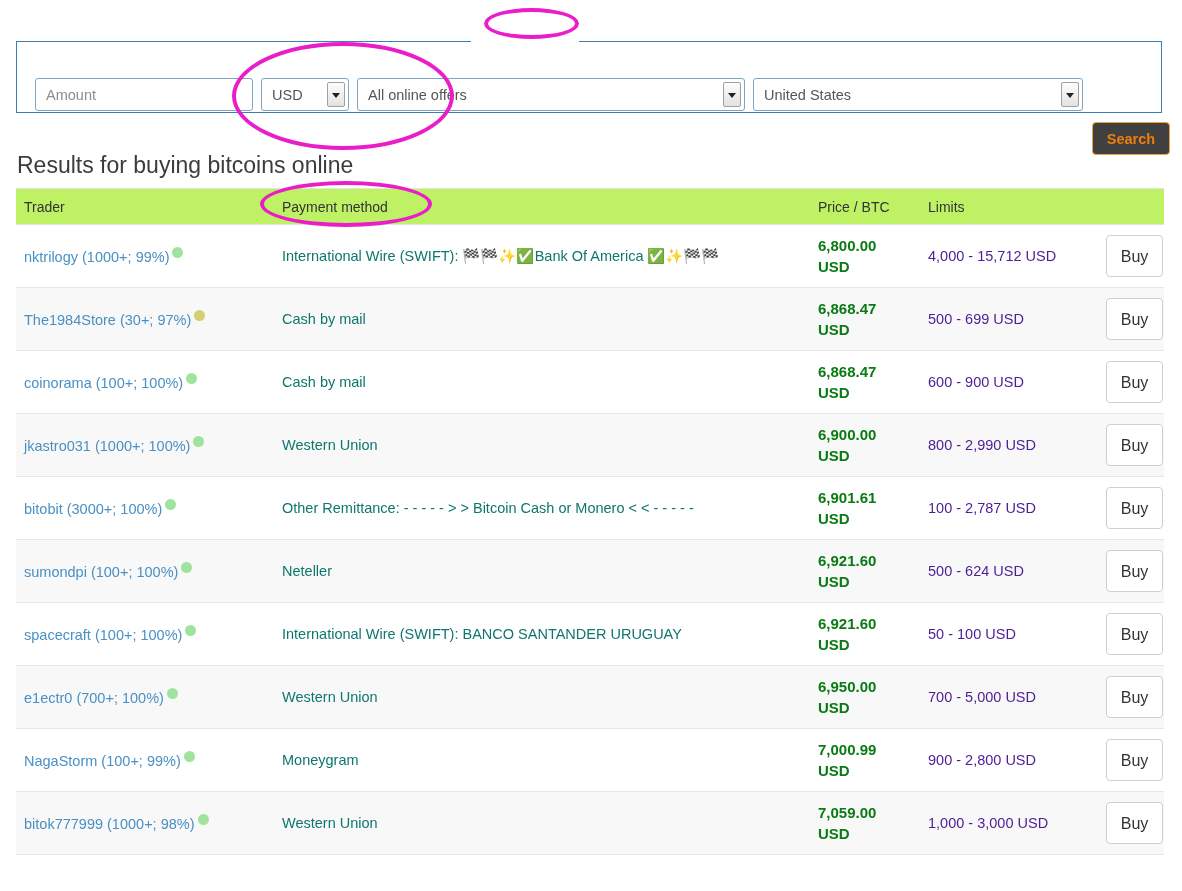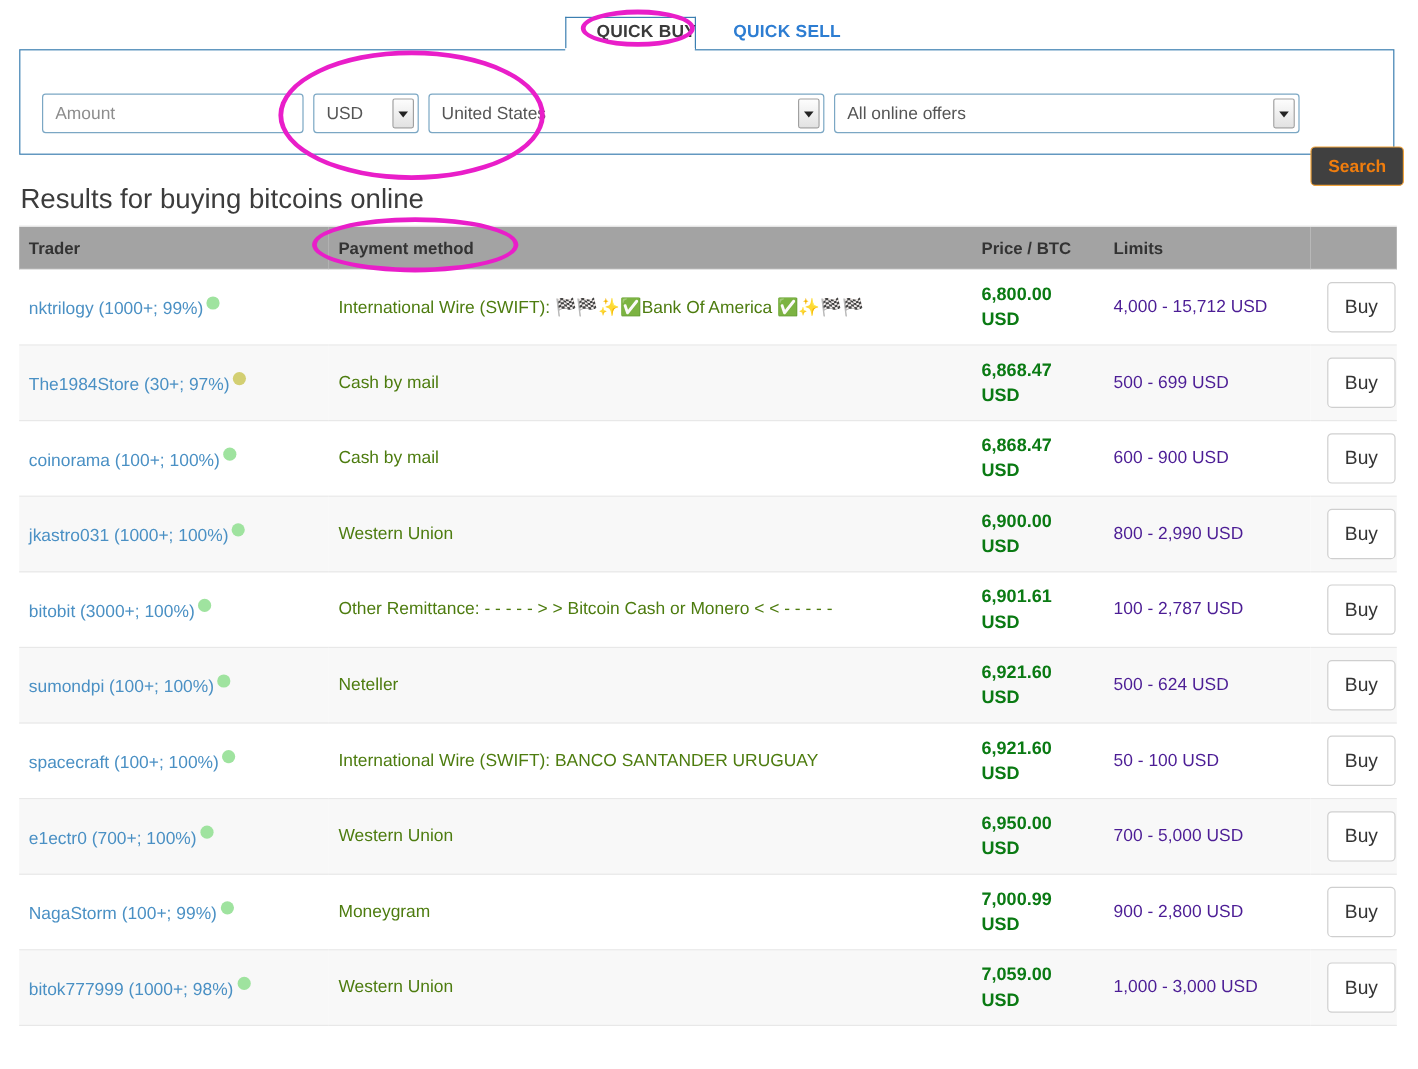--- a/index.html
+++ b/index.html
@@ -51,21 +51,21 @@
     left: 585px;
     color: #2d7dd2;
     padding: 0 10px;
     cursor: pointer;
   }
   #panel-body {
     position: absolute;
     left: 0;
     top: 30px;
     width: 1146px;
-    height: 88px;
+    height: 72px;
     border: 1px solid #3c7fb1;
     background: #ffffff;
     padding-left: 36px;
   }
   
   #tab-notch {
     position: absolute;
     left: 455px;
     top: 29px;
     width: 108px;
@@ -192,25 +192,25 @@
 
   #results-table {
     position: absolute;
     left: 16px;
     top: 188px;
     width: 1148px;
     border-collapse: collapse;
     font-size: 14.5px;
   }
   #results-table th {
-    background: #a3a3a3;
+    background: #bef264;
     border-top: 1px solid #e3e3e3;
     border-bottom: 1px solid #e3e3e3;
     text-align: left;
-    font-weight: bold;
+    font-weight: normal;
     font-size: 14px;
     color: #333333;
     padding: 9px 0 9px 8px;
     height: 36px;
   }
   #results-table td {
     border-bottom: 1px solid #e8e8e8;
     padding: 10px 0 10px 8px;
     vertical-align: middle;
     height: 62px;
@@ -232,21 +232,21 @@
   }
   .rep-dot {
     display: inline-block;
     width: 11px;
     height: 11px;
     border-radius: 50%;
     margin-left: 3px;
     vertical-align: 4px;
   }
   .payment-text {
-    color: #4d7c0f;
+    color: #0f766e;
     font-size: 14.5px;
   }
   .price {
     color: #0a7a13;
     font-weight: bold;
     font-size: 15px;
     line-height: 21px;
   }
   .limits {
     color: #4c1d95;
@@ -281,45 +281,38 @@
     border: 4px solid #e91ec9;
     border-radius: 50%;
     background: transparent;
   }
 </style>
 </head>
 <body>
 
 <div id="search-panel">
 
-  <div class="tabs-row">
-    <div id="tab-top-edge"></div>
-    <div id="tab-left-edge"></div>
-    <div id="tab-right-edge"></div>
-    <div class="tab tab-active">QUICK BUY</div>
-    <div class="tab tab-inactive">QUICK SELL</div>
-  </div>
 
   <div id="panel-body">
     <div class="form-row">
 
       <input id="amount-input" class="fld" type="text" placeholder="Amount" style="">
 
       <div class="select-wrap" id="currency-select">
         <span class="sel-text">USD</span>
         <span class="sel-arrow"></span>
       </div>
 
+      <div class="select-wrap" id="offer-select">
+        <span class="sel-text">All online offers</span>
+        <span class="sel-arrow"></span>
+      </div>
+
       <div class="select-wrap" id="country-select">
         <span class="sel-text">United States</span>
-        <span class="sel-arrow"></span>
-      </div>
-
-      <div class="select-wrap" id="offer-select">
-        <span class="sel-text">All online offers</span>
         <span class="sel-arrow"></span>
       </div>
 
       <button id="search-button">Search</button>
     </div>
   </div>
   <div id="tab-notch"></div>
 </div>
 
 <h1 id="results-title">Results for buying bitcoins online</h1>

